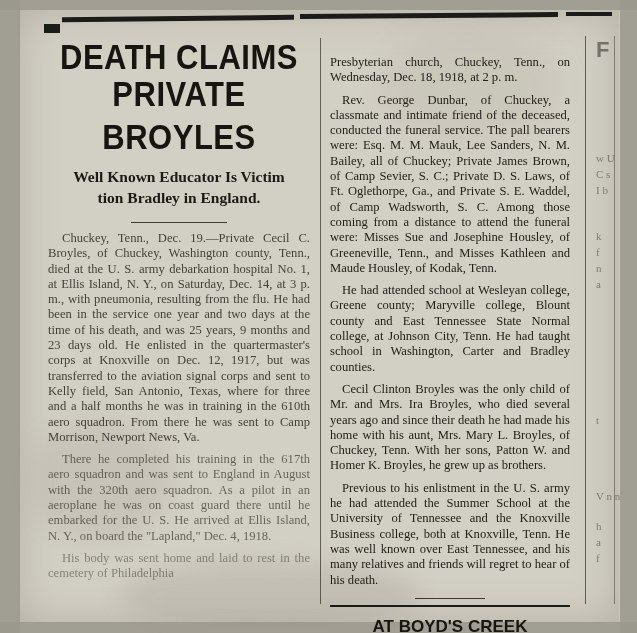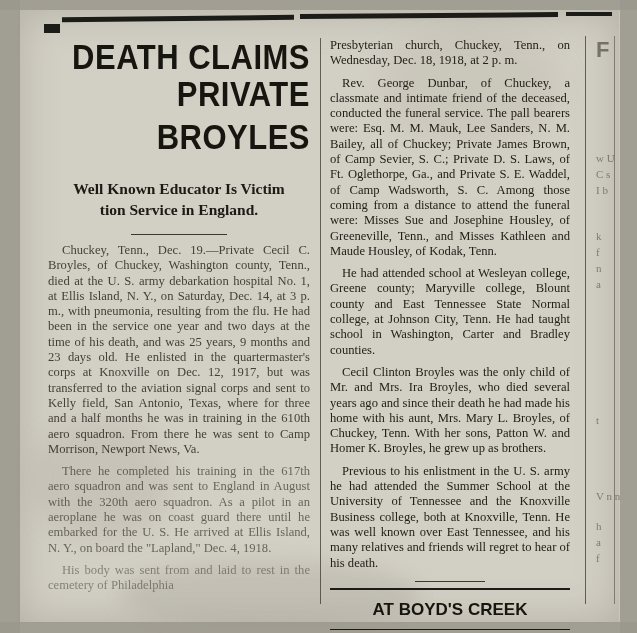--- a/index.html
+++ b/index.html
@@ -56,21 +56,21 @@
   
   #left-col {
     position: absolute;
     left: 48px;
     top: 38px;
     width: 262px;
     height: 570px;
   }
 
   .headline {
-    text-align: right;
+    text-align: center;
     font-family: "Liberation Sans", sans-serif;
     font-weight: bold;
     color: #17150f;
     letter-spacing: 0.5px;
   }
   .headline .l1 {
     font-size: 31px;
     line-height: 36px;
     display: block;
     transform: scaleY(1.12);
@@ -78,21 +78,21 @@
   }
   .headline .l2 {
     font-size: 31px;
     line-height: 38px;
     display: block;
     transform: scaleY(1.12);
     transform-origin: center top;
   }
 
   .subhead {
-    margin-top: 28px;
+    margin-top: 16px;
     text-align: center;
     font-family: "Liberation Serif", serif;
     font-weight: bold;
     font-size: 15.5px;
     line-height: 21px;
     color: #1c1a14;
   }
 
   .byline-rule {
     margin: 14px auto 8px auto;
@@ -113,21 +113,21 @@
     text-indent: 14px;
   }
   .fade1 { opacity: 0.82; }
   .fade2 { opacity: 0.62; }
   .fade3 { opacity: 0.45; }
 
   
   #right-col {
     position: absolute;
     left: 330px;
-    top: 38px;
+    top: 55px;
     width: 240px;
     height: 560px;
   }
   #right-col .body-text p { text-indent: 12px; }
 
   .smallrule {
     margin: 10px auto 6px auto;
     width: 70px;
     height: 1px;
     background: #3a382f;
@@ -204,29 +204,29 @@
 
   <div id="left-col">
 
     <div class="headline">
       <span class="l1">DEATH CLAIMS</span>
       <span class="l2">PRIVATE BROYLES</span>
     </div>
 
     <div class="subhead">
       <div>Well Known Educator Is Victim</div>
-      <div>tion Service in England.</div>
+      <div>tion Bradley in England.</div>
     </div>
 
     <div class="byline-rule"></div>
 
     <div class="body-text">
       <p class="fade1">Chuckey, Tenn., Dec. 19.—Private Cecil C. Broyles, of Chuckey, Washington county, Tenn., died at the U. S. army debarkation hospital No. 1, at Ellis Island, N. Y., on Saturday, Dec. 14, at 3 p. m., with pneumonia, resulting from the flu. He had been in the service one year and two days at the time of his death, and was 25 years, 9 months and 23 days old. He enlisted in the quartermaster's corps at Knoxville on Dec. 12, 1917, but was transferred to the aviation signal corps and sent to Kelly field, San Antonio, Texas, where for three and a half months he was in training in the 610th aero squadron. From there he was sent to Camp Morrison, Newport News, Va.</p>
       <p class="fade2">There he completed his training in the 617th aero squadron and was sent to England in August with the 320th aero squadron. As a pilot in an aeroplane he was on coast guard there until he embarked for the U. S. He arrived at Ellis Island, N. Y., on board the "Lapland," Dec. 4, 1918.</p>
-      <p class="fade3">His body was sent from and laid to rest in the cemetery of Philadelphia</p>
+      <p class="fade3">His body was sent home and laid to rest in the cemetery of Philadelphia</p>
     </div>
   </div>
 
   <div id="right-col">
     <div class="body-text">
       <p style="text-indent:0;">Presbyterian church, Chuckey, Tenn., on Wednesday, Dec. 18, 1918, at 2 p. m.</p>
       <p>Rev. George Dunbar, of Chuckey, a classmate and intimate friend of the deceased, conducted the funeral service. The pall bearers were: Esq. M. M. Mauk, Lee Sanders, N. M. Bailey, all of Chuckey; Private James Brown, of Camp Sevier, S. C.; Private D. S. Laws, of Ft. Oglethorpe, Ga., and Private S. E. Waddel, of Camp Wadsworth, S. C. Among those coming from a distance to attend the funeral were: Misses Sue and Josephine Housley, of Greeneville, Tenn., and Misses Kathleen and Maude Housley, of Kodak, Tenn.</p>
       <p>He had attended school at Wesleyan college, Greene county; Maryville college, Blount county and East Tennessee State Normal college, at Johnson City, Tenn. He had taught school in Washington, Carter and Bradley counties.</p>
       <p>Cecil Clinton Broyles was the only child of Mr. and Mrs. Ira Broyles, who died several years ago and since their death he had made his home with his aunt, Mrs. Mary L. Broyles, of Chuckey, Tenn. With her sons, Patton W. and Homer K. Broyles, he grew up as brothers.</p>
       <p>Previous to his enlistment in the U. S. army he had attended the Summer School at the University of Tennessee and the Knoxville Business college, both at Knoxville, Tenn. He was well known over East Tennessee, and his many relatives and friends will regret to hear of his death.</p>

